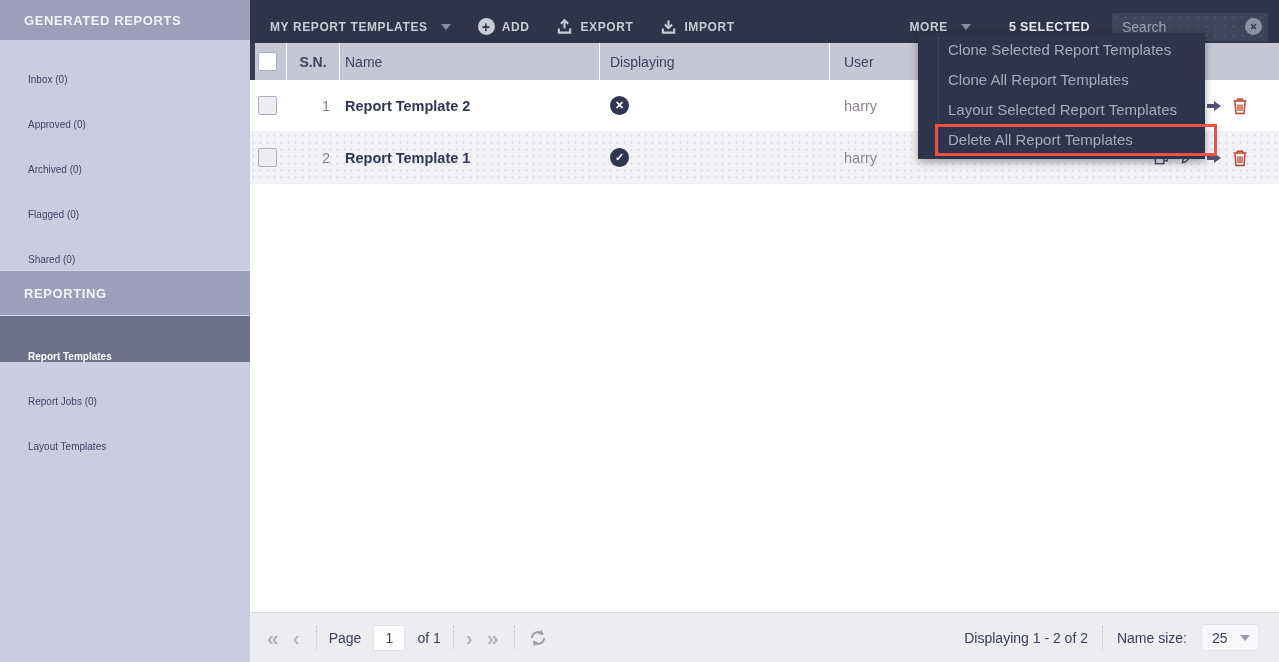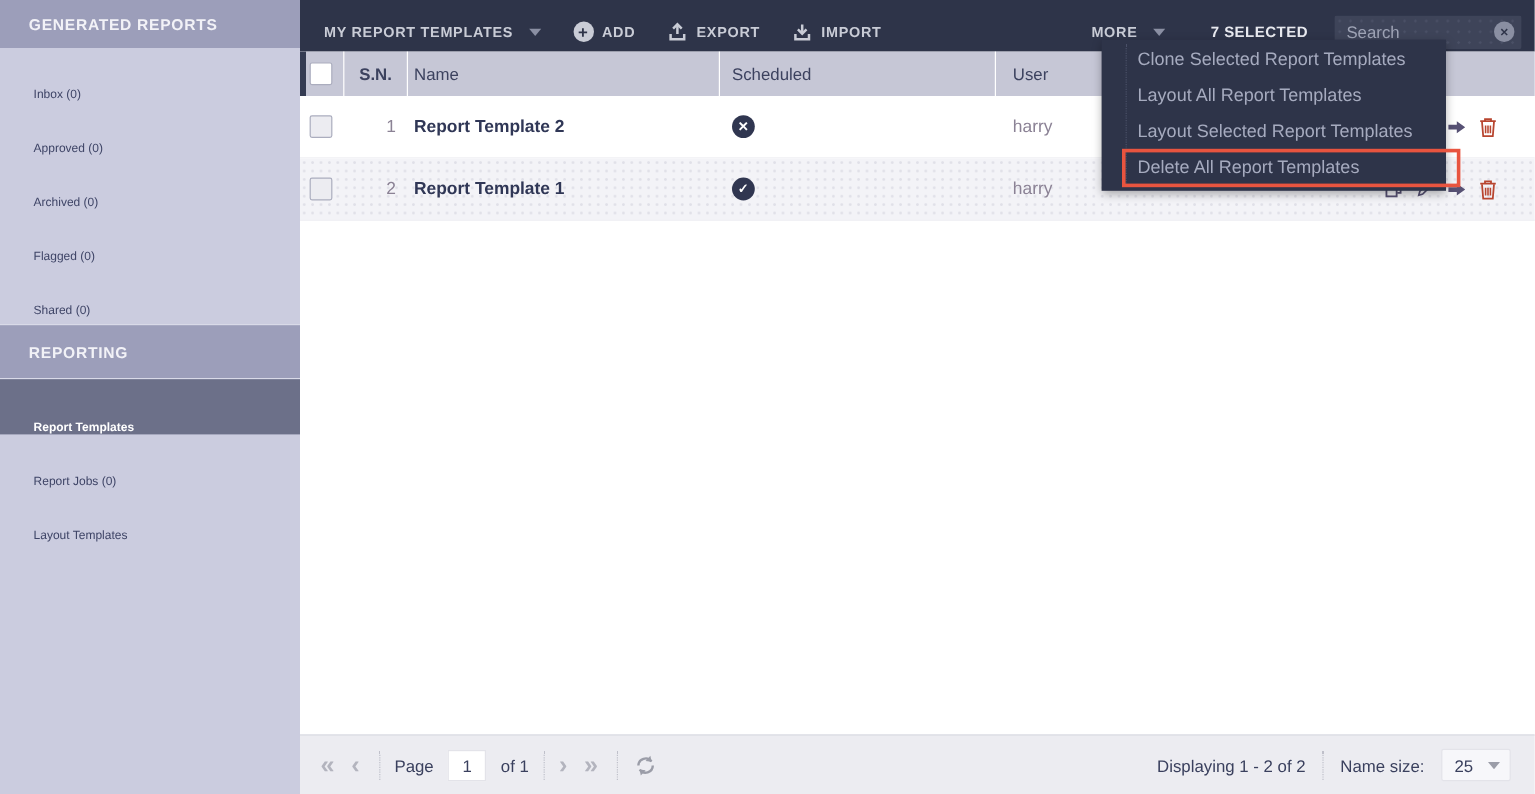--- a/index.html
+++ b/index.html
@@ -157,35 +157,35 @@
         <path d="M5.2 6.8L9 10.6l3.8-3.8" fill="none" stroke="#C9CCD6" stroke-width="2.2"></path>
       </svg>
       <span>IMPORT</span>
     </div>
 
     <div class="tb-right">
       <div class="tb-btn">
         <span>MORE</span>
         <span class="caret"></span>
       </div>
-      <span class="selected-count">7 SELECTED</span>
+      <span class="selected-count">5 SELECTED</span>
       <div class="searchbox">
         <input type="text" placeholder="Search" style="">
         <span class="clear-ic">✕</span>
       </div>
     </div>
   </div>
 
   <div class="grid-header">
     <div class="col-cb">
       <div class="checkbox"></div>
     </div>
     <div class="col-sn">S.N.</div>
     <div class="col-name">Name</div>
-    <div class="col-sched">Scheduled</div>
+    <div class="col-sched">Displaying</div>
     <div class="col-user">User</div>
     <div class="col-actions"></div>
   </div>
 
   <div class="row">
     <div class="col-cb">
       <div class="checkbox"></div>
     </div>
     <div class="col-sn">1</div>
     <div class="col-name">Report Template 2</div>
@@ -254,21 +254,21 @@
             <path d="M5.5 4V2.2h5V4" stroke="#B8452F" stroke-width="1.5" fill="none"></path>
             <path d="M3 4.5l1 12h8l1-12" stroke="#B8452F" stroke-width="1.5" fill="none"></path>
             <path d="M6 7.5v6.5M8 7.5v6.5M10 7.5v6.5" stroke="#B8452F" stroke-width="1.3" fill="none"></path>
           </svg>
       </span>
     </div>
   </div>
 
   <div class="dropdown">
     <div class="menu-item">Clone Selected Report Templates</div>
-    <div class="menu-item">Layout All Report Templates</div>
+    <div class="menu-item">Clone All Report Templates</div>
     <div class="menu-item">Layout Selected Report Templates</div>
     <div class="hl-wrap">
       <div class="menu-item">Delete All Report Templates</div>
       <div class="hl-box"></div>
     </div>
   </div>
 
   <div class="footer">
     <span class="pg-ic">«</span>
     <span class="pg-ic">‹</span>

